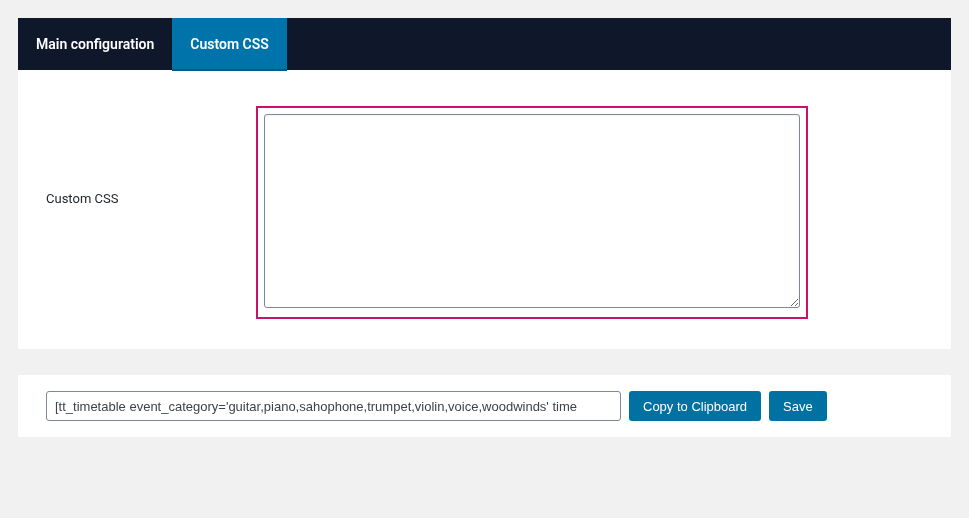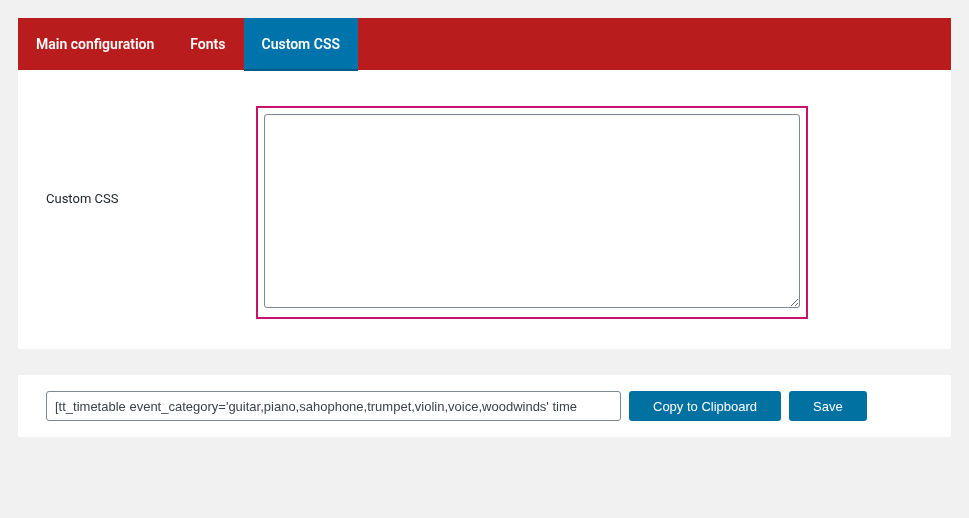--- a/index.html
+++ b/index.html
@@ -15,21 +15,21 @@
       width: 969px;
       height: 518px;
       padding: 18px 18px 0 18px;
     }
     .panel {
       background: #fff;
       margin-bottom: 26px;
     }
     .tabs {
       display: flex;
-      background: #b91c1c;
+      background: #0f172a;
       height: 52px;
     }
     .tab {
       color: #fff;
       font-weight: 600;
       font-size: 14px;
       display: flex;
       align-items: center;
       padding: 0 18px;
       cursor: pointer;
@@ -88,32 +88,31 @@
       font-size: 13px;
       color: #3c434a;
       background: #fff;
     }
     .btn {
       background: #0071a1;
       color: #fff;
       border: none;
       border-radius: 3px;
       height: 30px;
-      padding: 0 24px;
+      padding: 0 14px;
       font-size: 13px;
       cursor: pointer;
     }
   </style>
 </head>
 <body>
 
 <div class="panel">
   <div class="tabs">
     <div class="tab">Main configuration</div>
-    <div class="tab">Fonts</div>
     <div class="tab active">Custom CSS</div>
   </div>
   <div class="form-row">
     <div class="form-label">Custom CSS</div>
     <div class="form-field">
       <div class="highlight">
         <textarea class="custom-css" style=""></textarea>
       </div>
     </div>
   </div>

